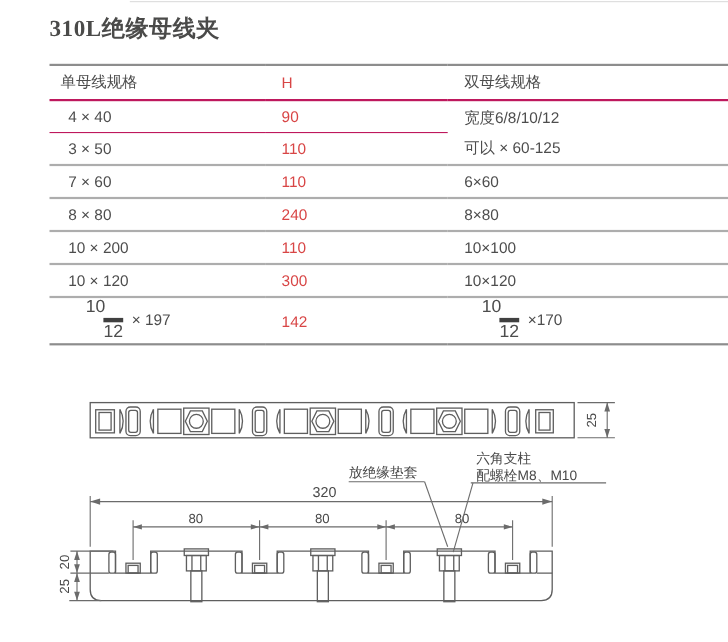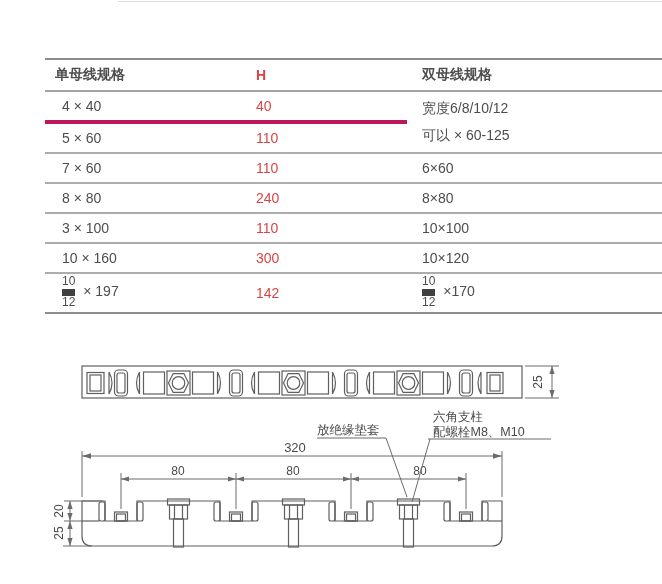--- a/index.html
+++ b/index.html
@@ -4,78 +4,79 @@
 <style>
   html,body{margin:0;padding:0;background:#ffffff;}
   #stage{position:relative;width:662px;height:584px;background:#ffffff;overflow:hidden;
          font-family:"Liberation Sans",sans-serif;color:#4d4d4d;}
   .top-rule{position:absolute;top:1px;left:118px;right:0;height:1px;background:#dcdcdc;}
   .title{position:absolute;left:45px;top:12px;font-family:"Liberation Serif",serif;
          font-weight:bold;font-size:21px;color:#4a4a49;letter-spacing:0.5px;}
   table.spec{position:absolute;left:45px;top:58px;width:580px;border-collapse:collapse;
          border-top:2px solid #8d8d8d;border-bottom:2px solid #8d8d8d;
          font-size:14px;color:#4d4d4d;table-layout:fixed;}
-  table.spec th{font-weight:bold;text-align:left;height:28px;
-         border-bottom:2px solid #a3a3a3;}
+  table.spec th{font-weight:normal;text-align:left;height:28px;
+         border-bottom:2px solid #be185d;}
   table.spec td{height:26px;border-bottom:2px solid #adadad;}
   table.spec .c1{width:185px;padding-left:17px;}
   table.spec th.c1{padding-left:10px;}
   table.spec .c2{width:150px;padding-left:15px;}
   table.spec .c3{width:245px;padding-left:15px;}
   table.spec tr.last td{border-bottom:none;height:36px;}
-  table.spec td.nobord{border-bottom:4px solid #be185d;}
+  table.spec td.nobord{border-bottom:1px solid #be185d;}
   .red{color:#d84545;}
   .merged div{line-height:1.9;}
   .frac{display:inline-block;vertical-align:middle;text-align:center;
-        font-size:12px;line-height:1.1;margin-right:4px;position:relative;top:-1px;}
-  .frac .den{display:block;border-top:7px solid #404040;}
+        font-size:16px;line-height:1.1;margin-right:4px;position:relative;top:-1px;}
+  .frac .den{display:block;border-top:4px solid #404040;margin-left:32px;}
   svg text{font-family:"Liberation Sans",sans-serif;fill:#4a4a4a;}
 </style>
 </head>
 <body>
 
 <div id="stage">
   <div class="top-rule"></div>
+  <div class="title">310L绝缘母线夹</div>
 
   <table class="spec">
     <tbody>
         <tr>
       <th class="c1">单母线规格</th>
       <th class="c2 red">H</th>
       <th class="c3">双母线规格</th>
     </tr>
     <tr>
       <td class="c1 nobord">4 × 40</td>
-      <td class="c2 red nobord">40</td>
+      <td class="c2 red nobord">90</td>
       <td class="c3 merged" rowspan="2">
         <div>宽度6/8/10/12</div>
         <div>可以 × 60-125</div>
       </td>
     </tr>
     <tr>
-      <td class="c1">5 × 60</td>
+      <td class="c1">3 × 50</td>
       <td class="c2 red">110</td>
     </tr>
     <tr>
       <td class="c1">7 × 60</td>
       <td class="c2 red">110</td>
       <td class="c3">6×60</td>
     </tr>
     <tr>
       <td class="c1">8 × 80</td>
       <td class="c2 red">240</td>
       <td class="c3">8×80</td>
     </tr>
     <tr>
-      <td class="c1">3 × 100</td>
+      <td class="c1">10 × 200</td>
       <td class="c2 red">110</td>
       <td class="c3">10×100</td>
     </tr>
     <tr>
-      <td class="c1">10 × 160</td>
+      <td class="c1">10 × 120</td>
       <td class="c2 red">300</td>
       <td class="c3">10×120</td>
     </tr>
     <tr class="last">
       <td class="c1">
         <span class="frac"><span>10</span><span class="den">12</span></span>
         <span>× 197</span>
       </td>
       <td class="c2 red">142</td>
       <td class="c3">

